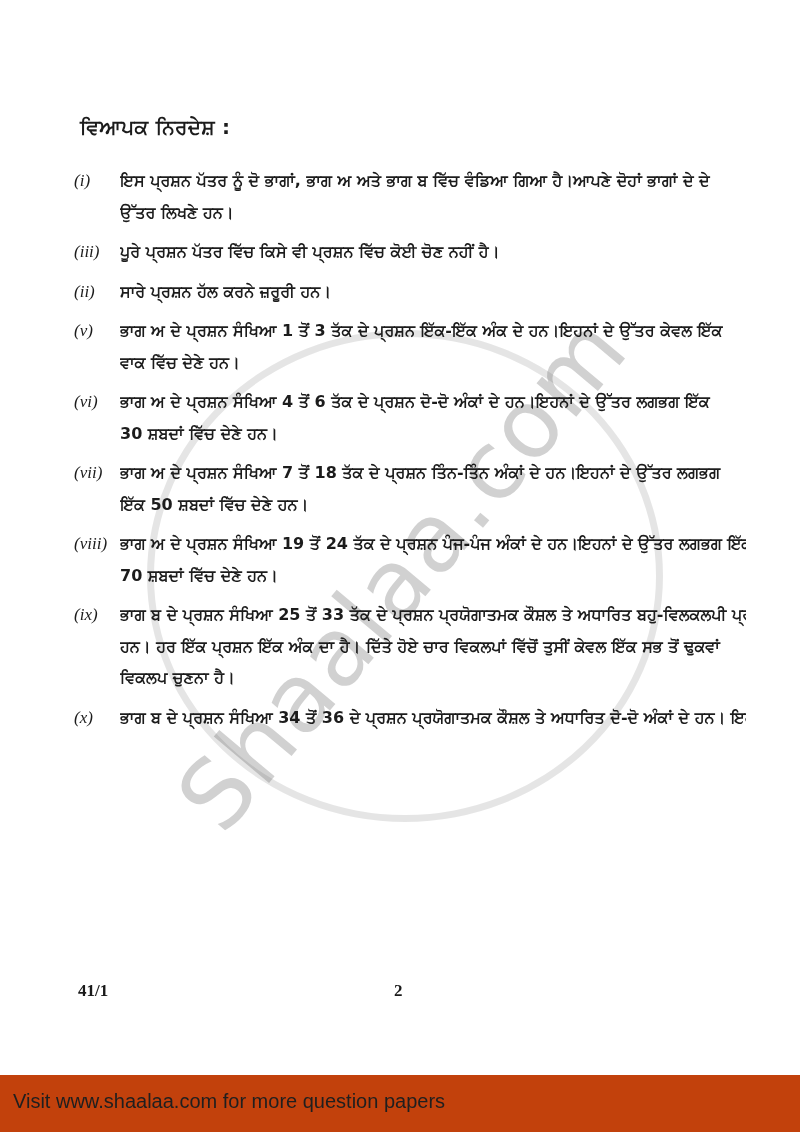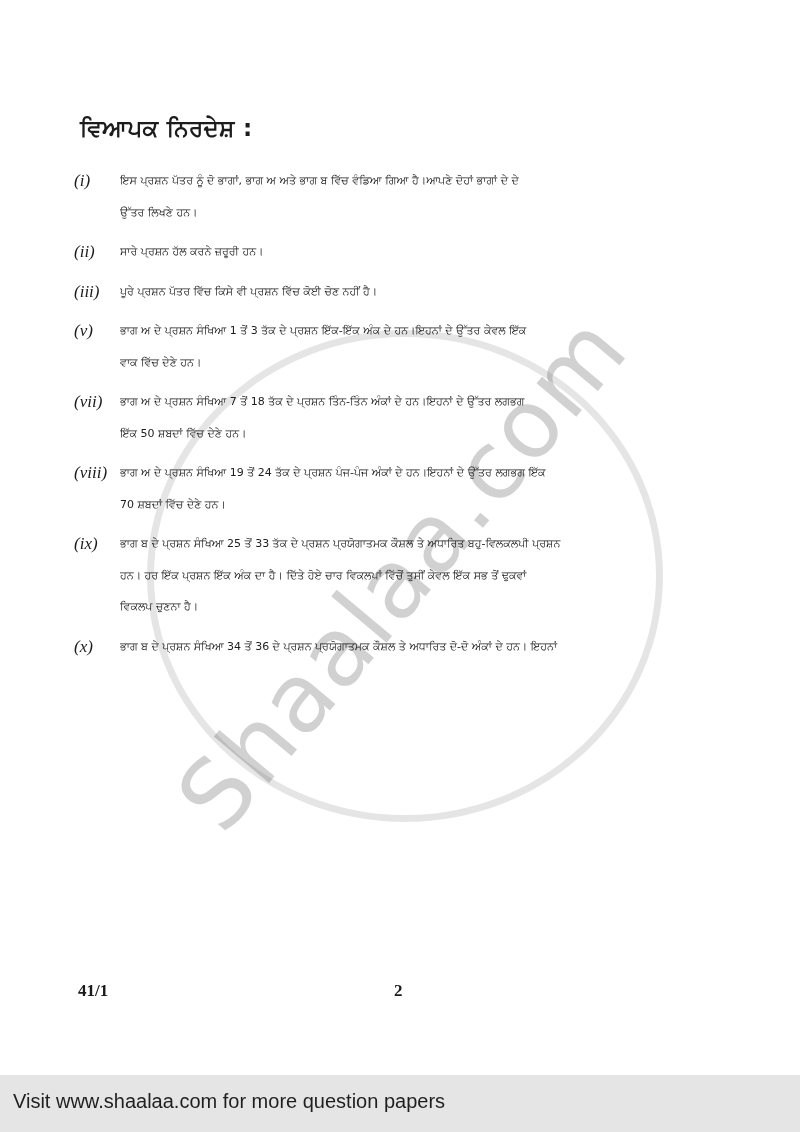--- a/index.html
+++ b/index.html
@@ -45,21 +45,21 @@
   }
   
   .sheet {
     position: absolute;
     inset: 0;
   }
   .heading {
     position: absolute;
     left: 80px;
     top: 115px;
-    font-size: 23px;
+    font-size: 20px;
     font-weight: bold;
     letter-spacing: 0.3px;
   }
   .items {
     position: absolute;
     left: 74px;
     top: 165px;
     width: 672px;
   }
   .item {
@@ -72,24 +72,25 @@
     font-family: "Liberation Serif", serif;
     font-style: italic;
     font-size: 17px;
     line-height: 31.5px;
   }
   .item .txt {
     flex: 1;
     min-width: 0;
   }
   .item .line {
-    font-size: 11px;
+    font-size: 16px;
     line-height: 31.5px;
     white-space: nowrap;
     overflow: hidden;
+    font-weight: bold;
   }
   .page-footer {
     position: absolute;
     left: 0;
     top: 981px;
     width: 708px;
     height: 24px;
     font-family: "Liberation Serif", serif;
     font-weight: bold;
     font-size: 17px;
@@ -105,21 +106,21 @@
     left: 394px;
     top: 0;
   }
   
   .bottom-bar {
     position: absolute;
     left: 0;
     top: 1075px;
     width: 800px;
     height: 57px;
-    background: #e5e5e5;
+    background: #c2410c;
   }
   .bottom-bar .visit-text {
     position: absolute;
     left: 13px;
     top: 15px;
     font-family: "Liberation Sans", sans-serif;
     font-size: 20px;
     color: #1f1f1f;
   }
 </style>
@@ -137,36 +138,43 @@
 
     <div class="items" id="items">
         <div class="item">
           <div class="num">(i)</div>
           <div class="txt">
             <div class="line">ਇਸ ਪ੍ਰਸ਼ਨ ਪੱਤਰ ਨੂੰ ਦੋ ਭਾਗਾਂ, ਭਾਗ ਅ ਅਤੇ ਭਾਗ ਬ ਵਿੱਚ ਵੰਡਿਆ ਗਿਆ ਹੈ।ਆਪਣੇ ਦੋਹਾਂ ਭਾਗਾਂ ਦੇ  ਦੇ</div>
             <div class="line">ਉੱਤਰ ਲਿਖਣੇ ਹਨ।</div>
           </div>
         </div>
         <div class="item">
+          <div class="num">(iii)</div>
+          <div class="txt">
+            <div class="line">ਪੂਰੇ ਪ੍ਰਸ਼ਨ ਪੱਤਰ ਵਿੱਚ ਕਿਸੇ ਵੀ ਪ੍ਰਸ਼ਨ ਵਿੱਚ ਕੋਈ ਚੋਣ ਨਹੀਂ ਹੈ।</div>
+          </div>
+        </div>
+        <div class="item">
           <div class="num">(ii)</div>
           <div class="txt">
             <div class="line">ਸਾਰੇ ਪ੍ਰਸ਼ਨ ਹੱਲ ਕਰਨੇ ਜ਼ਰੂਰੀ ਹਨ।</div>
-          </div>
-        </div>
-        <div class="item">
-          <div class="num">(iii)</div>
-          <div class="txt">
-            <div class="line">ਪੂਰੇ ਪ੍ਰਸ਼ਨ ਪੱਤਰ ਵਿੱਚ ਕਿਸੇ ਵੀ ਪ੍ਰਸ਼ਨ ਵਿੱਚ ਕੋਈ ਚੋਣ ਨਹੀਂ ਹੈ।</div>
           </div>
         </div>
         <div class="item">
           <div class="num">(v)</div>
           <div class="txt">
             <div class="line">ਭਾਗ ਅ ਦੇ ਪ੍ਰਸ਼ਨ ਸੰਖਿਆ 1 ਤੋਂ 3 ਤੱਕ ਦੇ ਪ੍ਰਸ਼ਨ ਇੱਕ-ਇੱਕ ਅੰਕ ਦੇ ਹਨ।ਇਹਨਾਂ ਦੇ ਉੱਤਰ ਕੇਵਲ ਇੱਕ</div>
             <div class="line">ਵਾਕ ਵਿੱਚ ਦੇਣੇ ਹਨ।</div>
+          </div>
+        </div>
+        <div class="item">
+          <div class="num">(vi)</div>
+          <div class="txt">
+            <div class="line">ਭਾਗ ਅ ਦੇ ਪ੍ਰਸ਼ਨ ਸੰਖਿਆ 4 ਤੋਂ 6 ਤੱਕ ਦੇ ਪ੍ਰਸ਼ਨ ਦੋ-ਦੋ ਅੰਕਾਂ ਦੇ ਹਨ।ਇਹਨਾਂ ਦੇ ਉੱਤਰ ਲਗਭਗ ਇੱਕ</div>
+            <div class="line">30 ਸ਼ਬਦਾਂ ਵਿੱਚ ਦੇਣੇ ਹਨ।</div>
           </div>
         </div>
         <div class="item">
           <div class="num">(vii)</div>
           <div class="txt">
             <div class="line">ਭਾਗ ਅ ਦੇ ਪ੍ਰਸ਼ਨ ਸੰਖਿਆ 7 ਤੋਂ 18 ਤੱਕ ਦੇ ਪ੍ਰਸ਼ਨ ਤਿੰਨ-ਤਿੰਨ ਅੰਕਾਂ ਦੇ ਹਨ।ਇਹਨਾਂ ਦੇ ਉੱਤਰ ਲਗਭਗ</div>
             <div class="line">ਇੱਕ  50 ਸ਼ਬਦਾਂ ਵਿੱਚ ਦੇਣੇ ਹਨ।</div>
           </div>
         </div>
         <div class="item">

